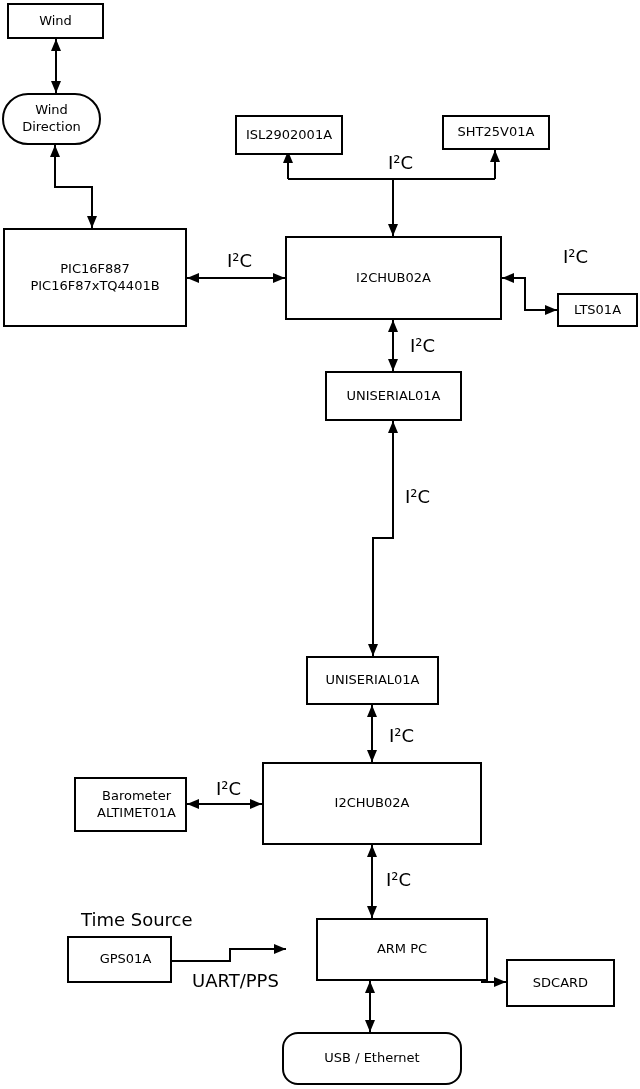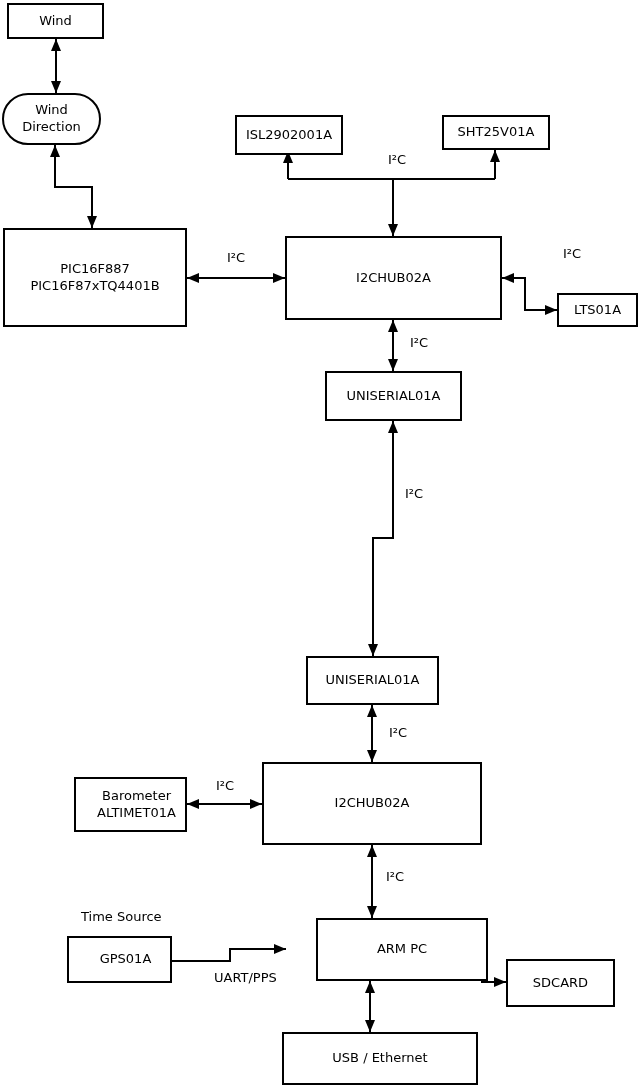--- a/index.html
+++ b/index.html
@@ -31,21 +31,21 @@
     flex-direction: column;
     align-items: center;
     justify-content: center;
     text-align: center;
     font-size: 13px;
     line-height: 1.3;
     color: #000000;
   }
   .edge-label {
     position: absolute;
-    font-size: 13px;
+    font-size: 18px;
     color: #000000;
     white-space: nowrap;
   }
 </style>
 </head>
 <body>
 
 <div id="canvas">
 
   <svg id="wires" viewBox="0 0 640 1089" xmlns="http://www.w3.org/2000/svg">
@@ -126,28 +126,28 @@
   </div>
 
   <div class="node" style="left:286px; top:918px; width:172px; height:63px;margin-left:30px;">
     <span>ARM PC</span>
   </div>
 
   <div class="node" style="left:506px; top:959px; width:109px; height:48px;">
     <span>SDCARD</span>
   </div>
 
-  <div class="node" style="left:282px; top:1032px; width:196px; height:53px;">
+  <div class="node" style="left:282px; top:1032px; width:180px; height:53px;border-radius:16px;">
     <span>USB / Ethernet</span>
   </div>
 
   <span class="edge-label" style="left:388px; top:152px;">I²C</span>
   <span class="edge-label" style="left:227px; top:250px;">I²C</span>
   <span class="edge-label" style="left:563px; top:246px;">I²C</span>
   <span class="edge-label" style="left:410px; top:335px;">I²C</span>
   <span class="edge-label" style="left:405px; top:486px;">I²C</span>
   <span class="edge-label" style="left:389px; top:725px;">I²C</span>
   <span class="edge-label" style="left:216px; top:778px;">I²C</span>
   <span class="edge-label" style="left:386px; top:869px;">I²C</span>
   <span class="edge-label" style="left:81px; top:909px;">Time Source</span>
-  <span class="edge-label" style="left:192px; top:970px;margin-left:22px;">UART/PPS</span>
+  <span class="edge-label" style="left:192px; top:970px;">UART/PPS</span>
 
 </div>
 
 </body></html>

